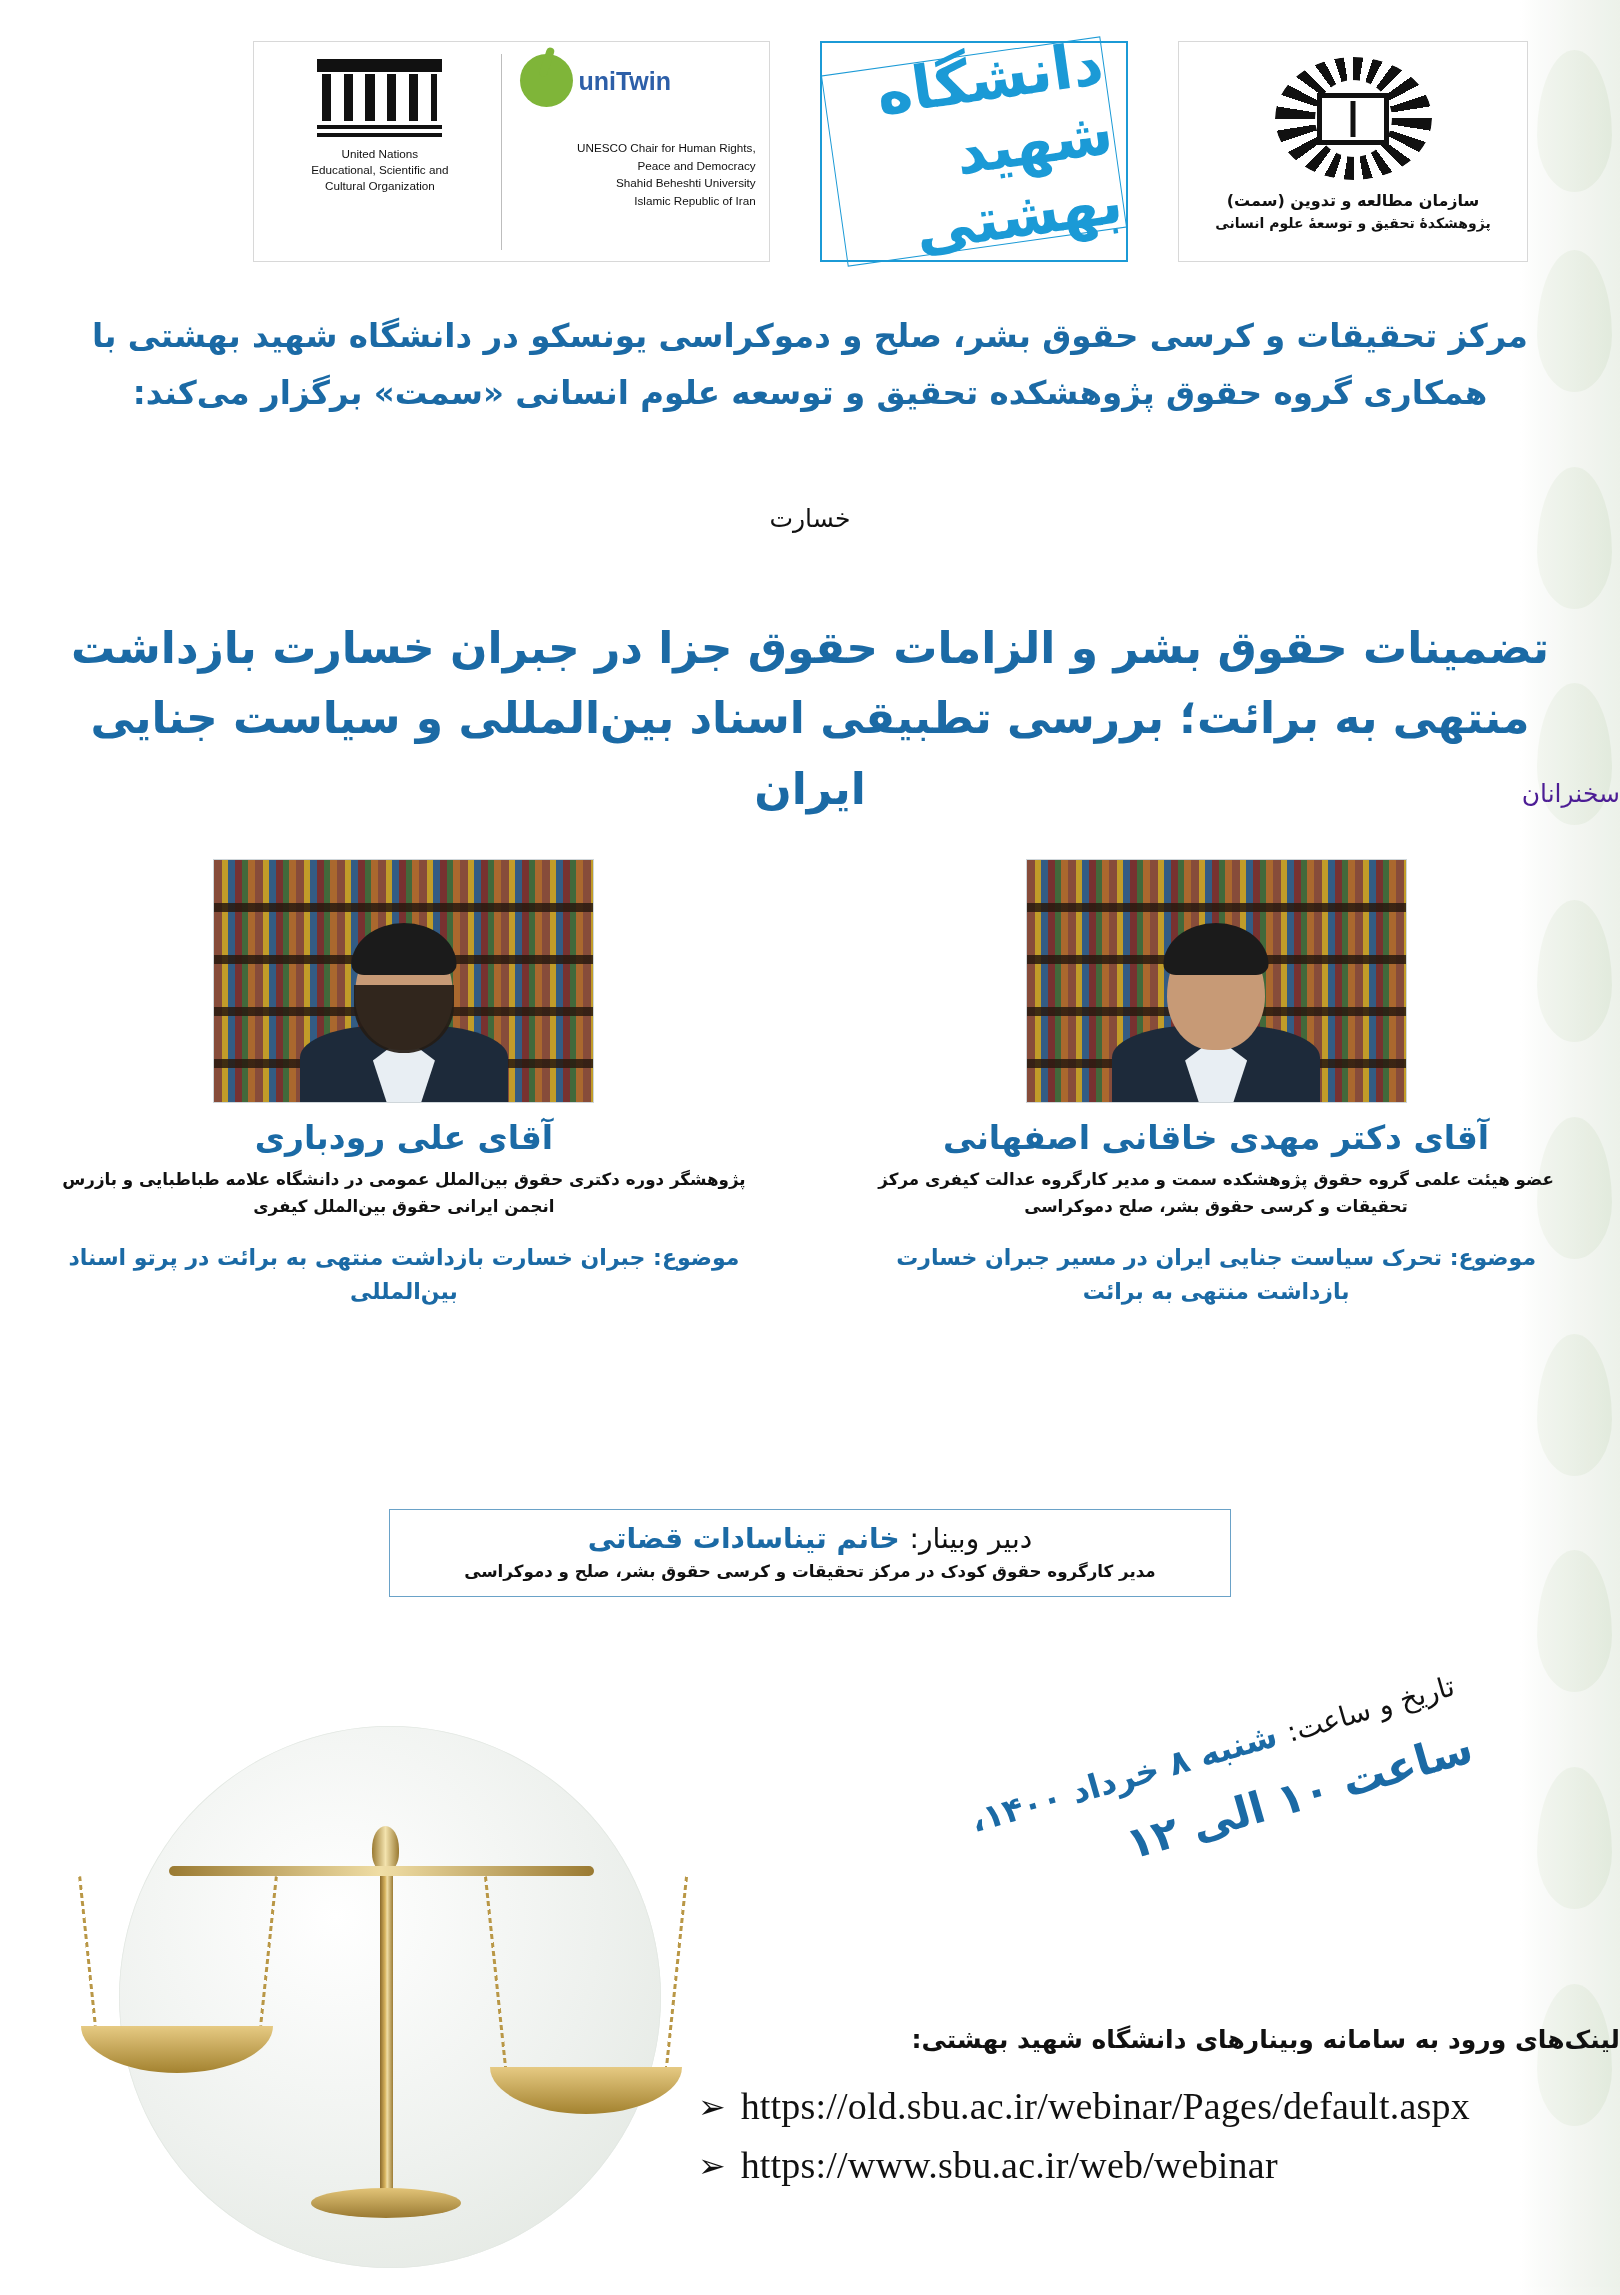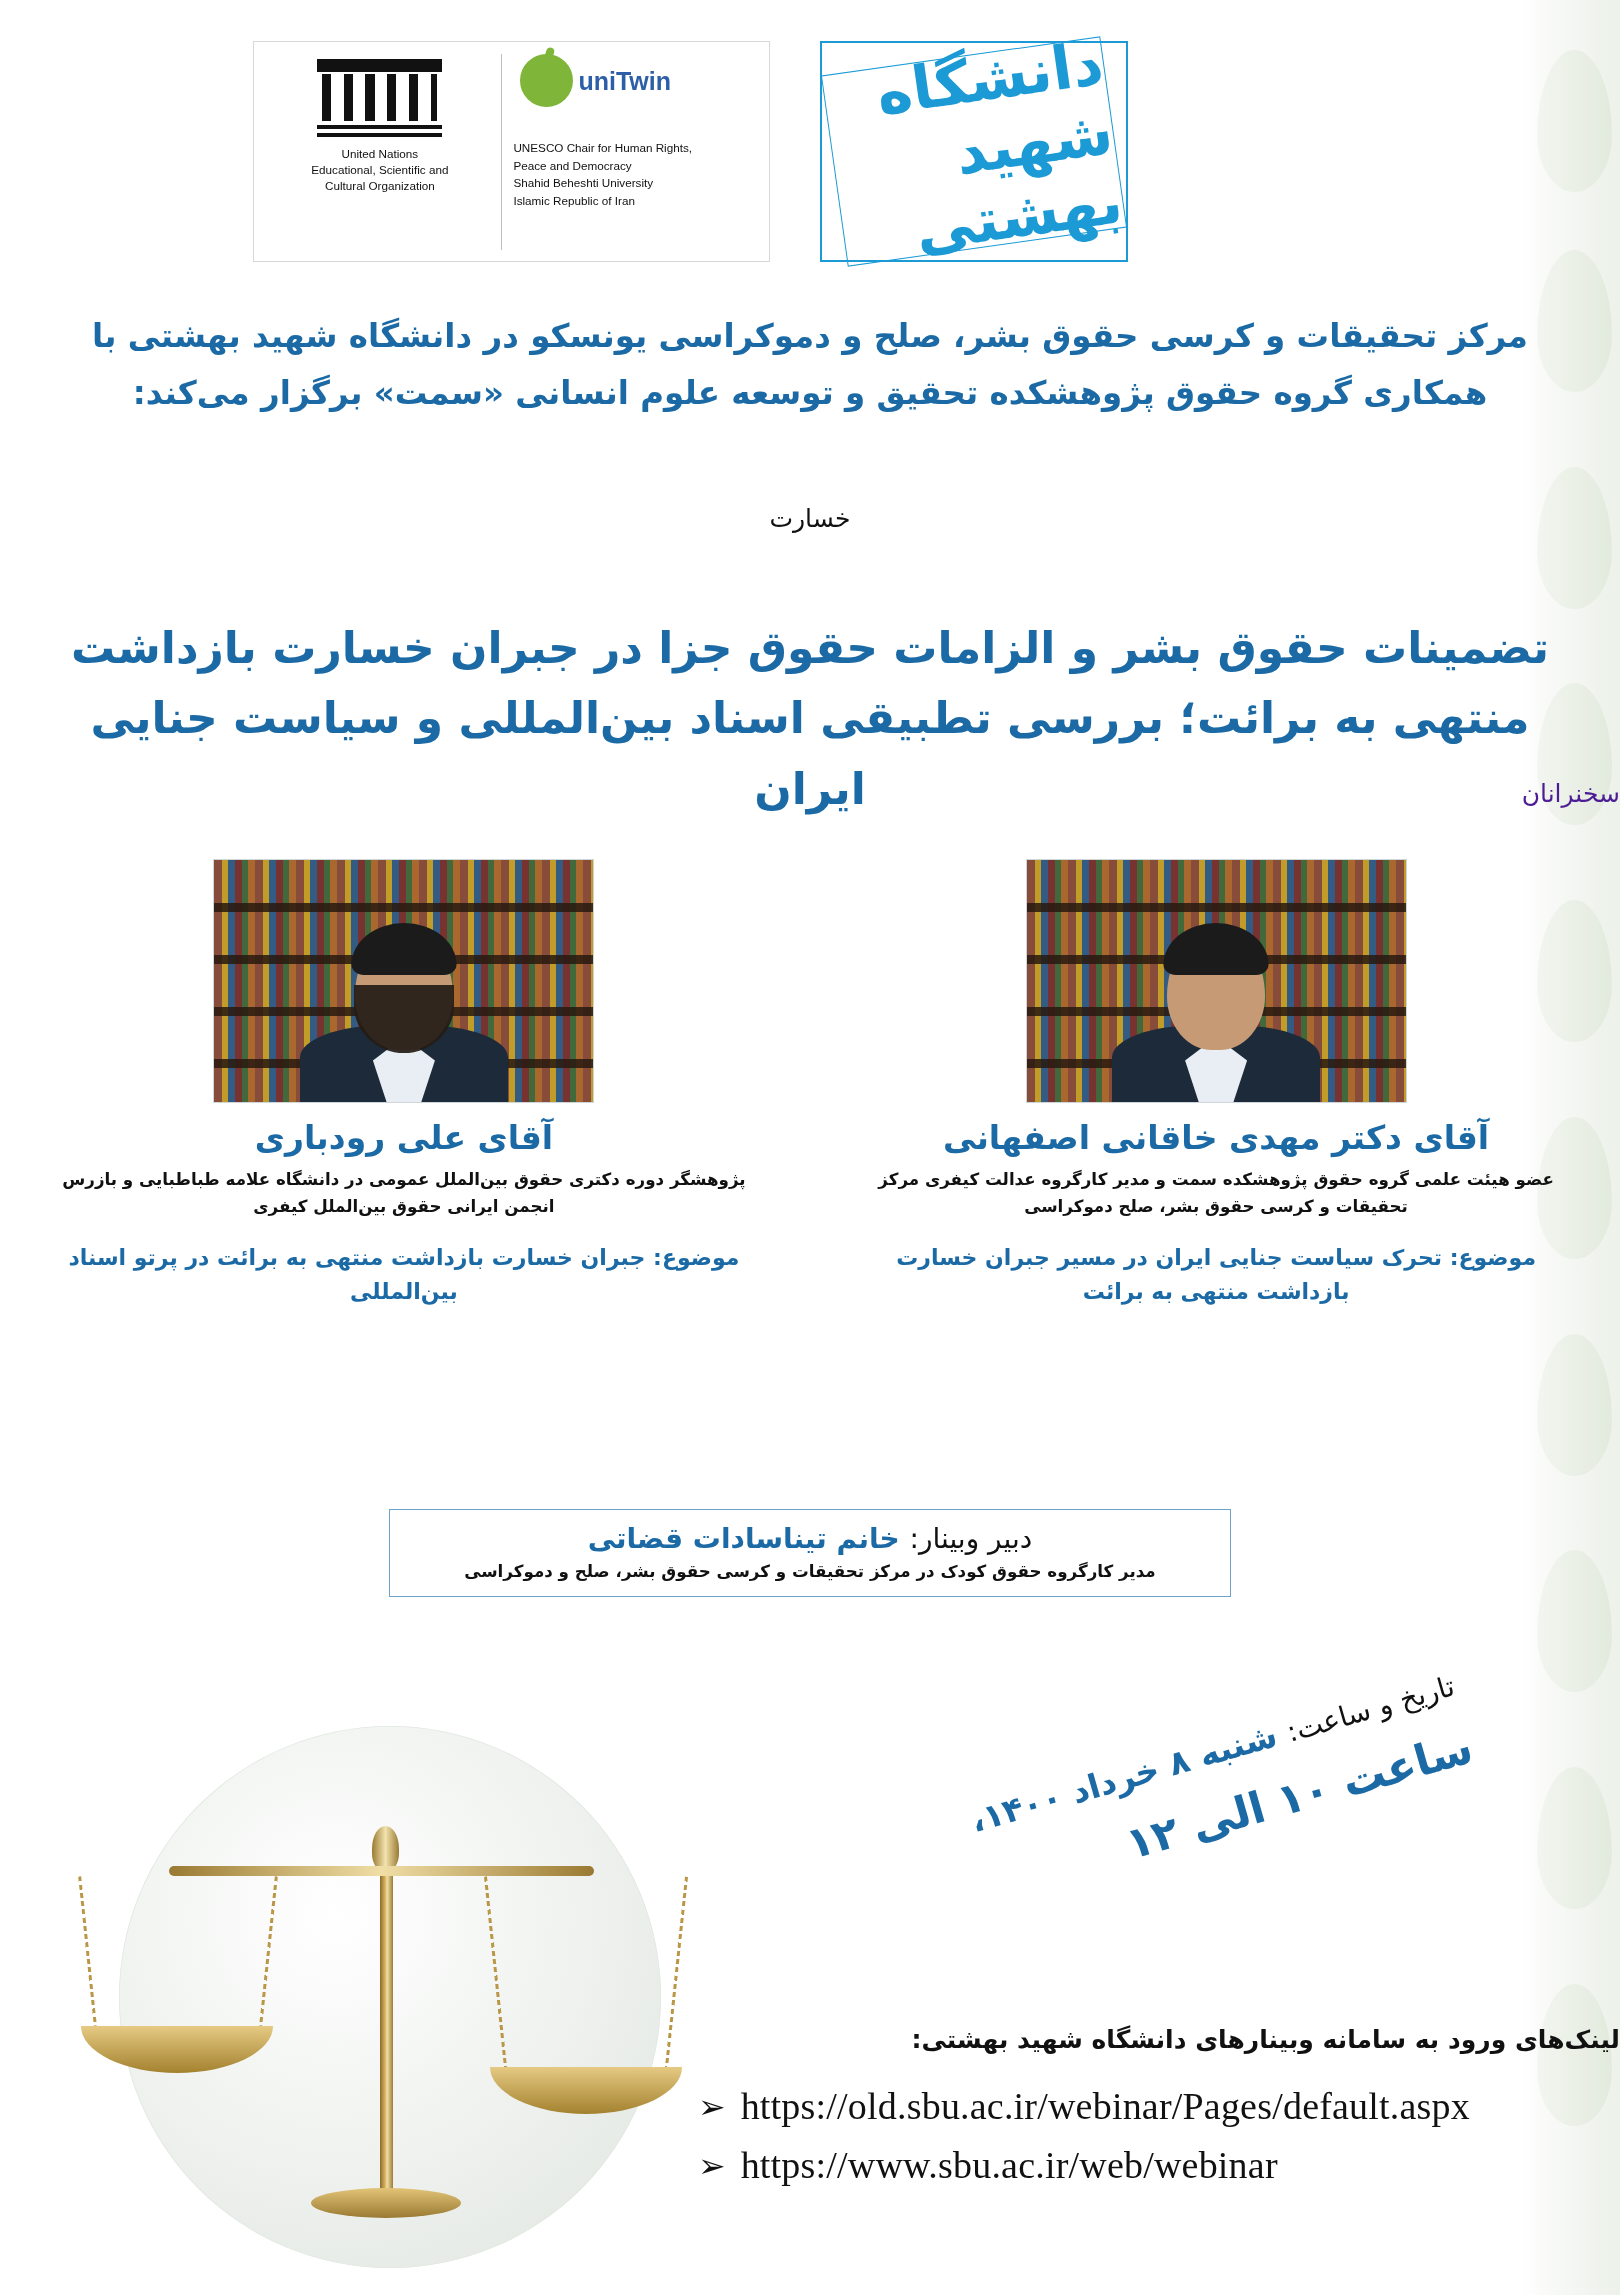--- a/index.html
+++ b/index.html
@@ -165,21 +165,21 @@
   .unesco-caption {
     font-family: "Liberation Sans", sans-serif;
     font-size: 11.7px;
     line-height: 1.35;
     color: #111;
   }
   .unesco-right {
     width: 52%;
     padding-left: 11.7px;
     box-sizing: border-box;
-    text-align: left;
+    text-align: right;
   }
   .unitwin-mark {
     position: relative;
     width: 175px;
     height: 77px;
     margin-bottom: 8.3px;
   }
   .unitwin-mark .globe {
     position: absolute;
     left: 6.7px; top: 0;
@@ -547,20 +547,28 @@
     <div class="leaf" style="top:900px"></div>
     <div class="leaf" style="top:1117px"></div>
     <div class="leaf" style="top:1334px"></div>
     <div class="leaf" style="top:1550px"></div>
     <div class="leaf" style="top:1767px"></div>
     <div class="leaf" style="top:1984px"></div>
   </div>
 
   <div class="logo-row">
 
+    <div class="logo-box logo-samt">
+      <div class="samt-mark">
+        <div class="ring"></div>
+        <div class="book"></div>
+      </div>
+      <div class="samt-text-1">سازمان مطالعه و تدوین (سمت)</div>
+      <div class="samt-text-2">پژوهشکدهٔ تحقیق و توسعهٔ علوم انسانی</div>
+    </div>
 
     <div class="logo-box logo-sbu">
       <div class="inner">دانشگاه شهید بهشتی</div>
     </div>
 
     <div class="logo-box logo-unesco">
       <div class="unesco-left">
         <div class="unesco-temple">
           <div class="roof"></div>
           <div class="cols"></div>

